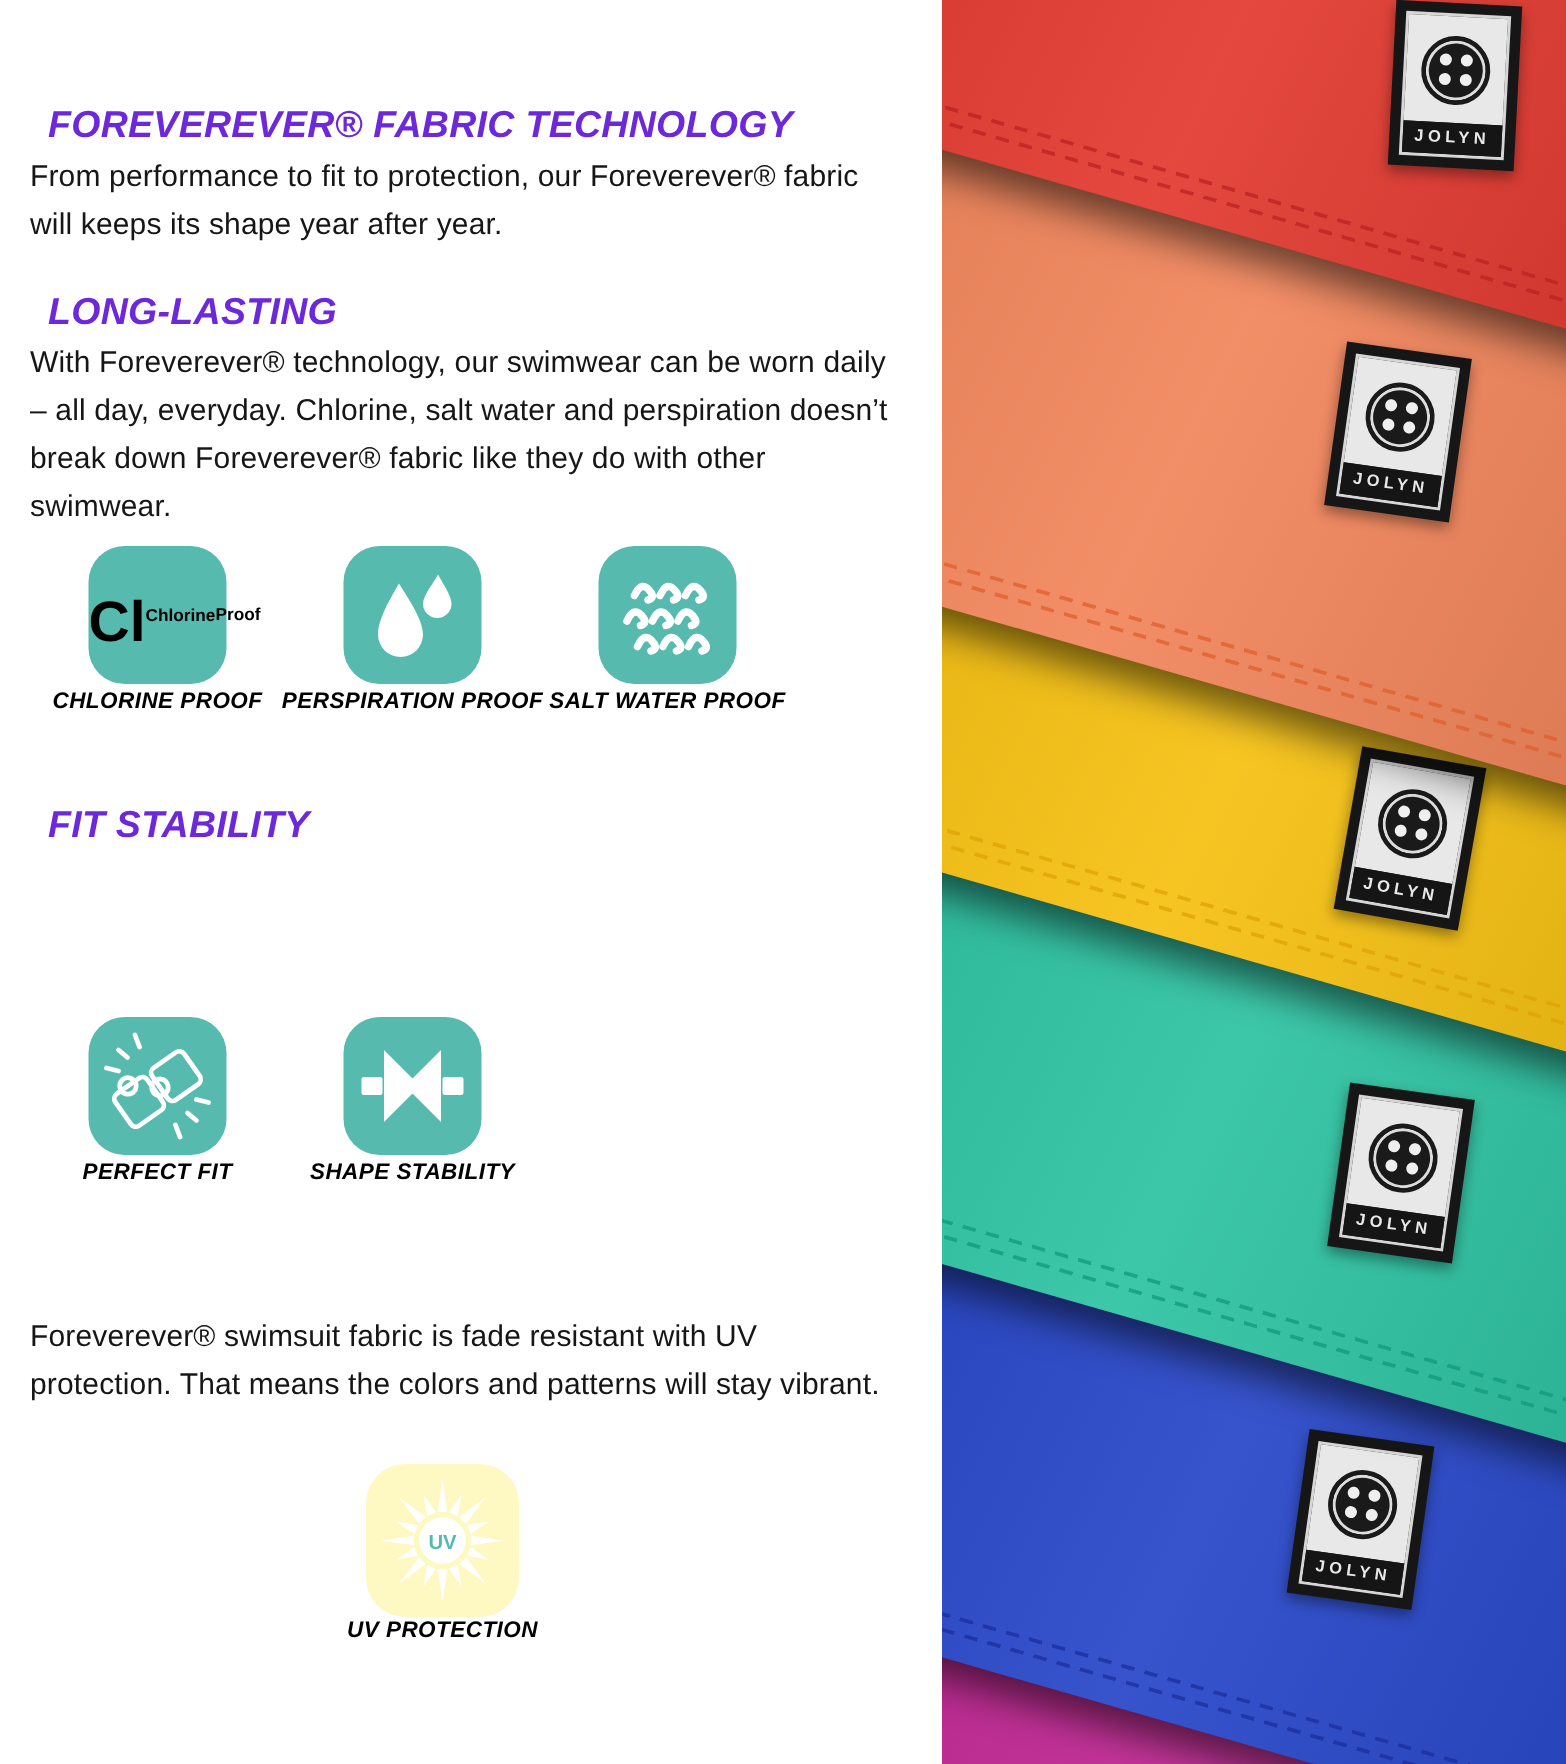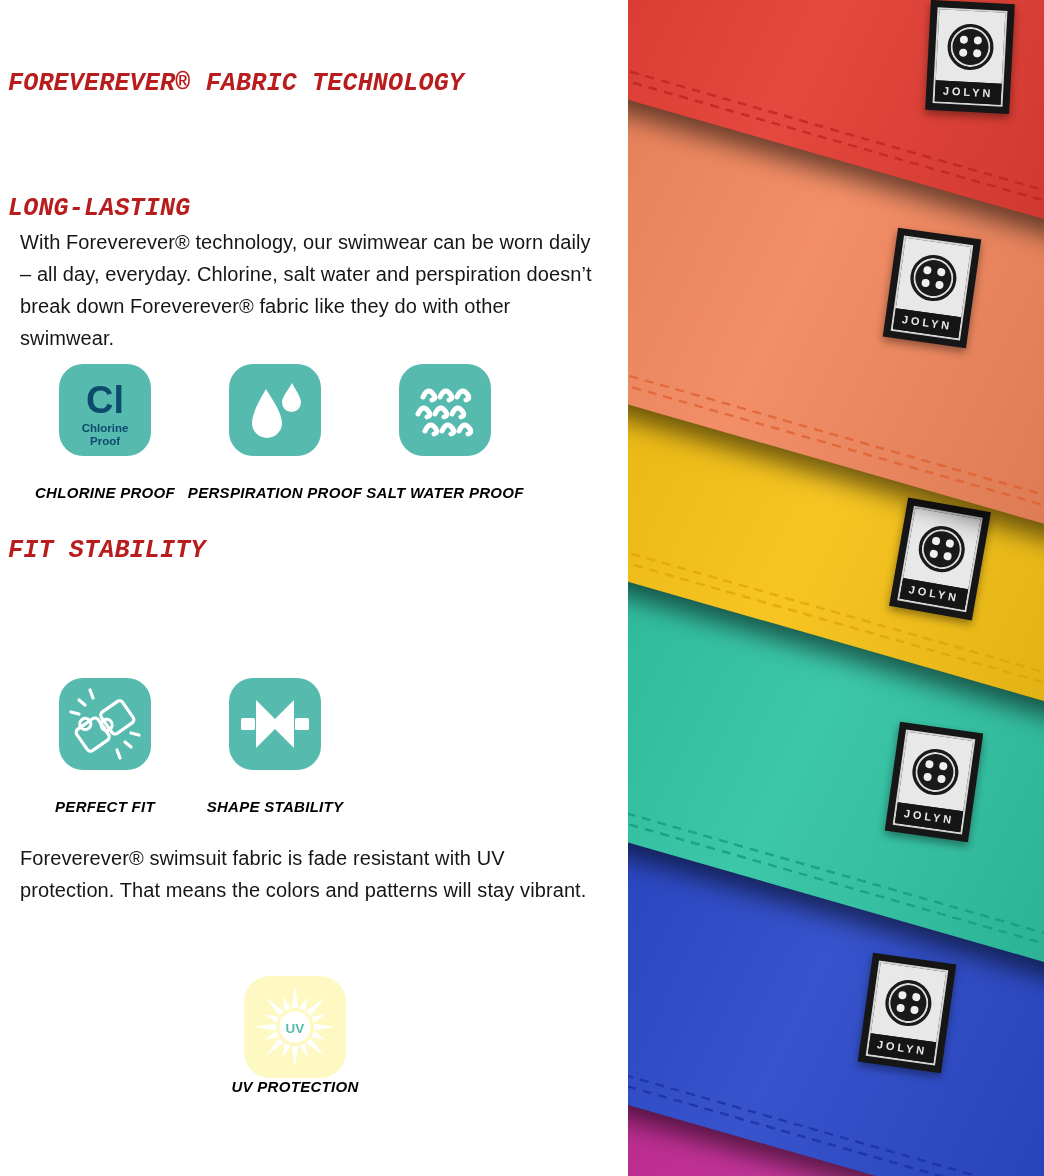--- a/index.html
+++ b/index.html
@@ -1,34 +1,34 @@
 <!DOCTYPE html>
 <html><head>
 <meta charset="utf-8">
 <style>
   html,body{margin:0;padding:0;}
   body{width:1044px;height:1176px;position:relative;background:#fff;overflow:hidden;
        font-family:"Liberation Sans",sans-serif;}
 
   
   .left-panel{position:absolute;left:0;top:0;width:628px;height:1176px;background:#fff;}
-  .sec-heading{position:absolute;left:8px;margin:0;font-style:italic;font-weight:700;
-               font-size:25px;line-height:1.1;color:#b91c1c;letter-spacing:.2px;
-               font-family:Liberation Mono, monospace;}
+  .sec-heading{position:absolute;left:32px;margin:0;font-style:italic;font-weight:700;
+               font-size:25px;line-height:1.1;color:#6d28d9;letter-spacing:.2px;
+               font-family:Liberation Sans, sans-serif;}
   .sec-body{position:absolute;left:20px;margin:0;width:582px;font-size:20px;line-height:32px;
             color:#161616;letter-spacing:.1px;}
 
   .badge-row{position:absolute;left:20px;display:flex;}
   .badge-col{width:170px;display:flex;flex-direction:column;align-items:center;}
   .tile{width:92px;height:92px;border-radius:24px;position:relative;flex:0 0 auto;}
   .tile svg{display:block;}
-  .badge-label{margin-top:28px;font-style:italic;font-weight:700;font-size:15px;
+  .badge-label{margin-top:3px;font-style:italic;font-weight:700;font-size:15px;
                letter-spacing:.3px;color:#000;white-space:nowrap;text-align:center;}
 
-  .cl-tile{display:flex;flex-direction:column;align-items:center;color:#0c4a6e;justify-content:center;}
+  .cl-tile{display:flex;flex-direction:row;align-items:center;color:#000000;}
   .cl-symbol{font-weight:700;font-size:38px;line-height:1;margin-top:9px;}
   .cl-caption{font-weight:700;font-size:11.5px;line-height:13px;}
   .cl-caption.first{margin-top:3px;}
 
   .uv-wrap{position:absolute;left:195px;top:976px;width:200px;display:flex;
            flex-direction:column;align-items:center;}
   .uv-tile{width:102px;height:102px;border-radius:26px;}
   .uv-wrap .badge-label{margin-top:0;}
 
   
@@ -64,20 +64,21 @@
   .tag-3{left:270px;top:504px;transform:rotate(10deg);z-index:42;}
   .tag-4{left:264px;top:727px;transform:rotate(8deg);z-index:32;}
   .tag-5{left:237px;top:958px;transform:rotate(8deg);z-index:22;}
 </style>
 </head>
 <body>
 
 <div class="left-panel">
 
   <h2 class="sec-heading" style="top:70px">FOREVEREVER® FABRIC TECHNOLOGY</h2>
+  <p class="sec-body" style="top:102px">From performance to fit to protection, our Foreverever® fabric will keeps its shape year after year.</p>
 
   <h2 class="sec-heading" style="top:195px">LONG-LASTING</h2>
   <p class="sec-body" style="top:226px">With Foreverever® technology, our swimwear can be worn daily – all day, everyday. Chlorine, salt water and perspiration doesn’t break down Foreverever® fabric like they do with other swimwear.</p>
 
   <div class="badge-row" style="top:364px">
     <div class="badge-col">
       <div class="tile cl-tile" style="background-color: rgb(86, 186, 174);">
         <div class="cl-symbol">Cl</div>
         <div class="cl-caption first">Chlorine</div>
         <div class="cl-caption">Proof</div>
@@ -133,21 +134,21 @@
           <rect x="12" y="40" width="14" height="12" rx="1.5"></rect>
           <polygon points="27,22 51,46 27,70"></polygon>
           <rect x="66" y="40" width="14" height="12" rx="1.5"></rect>
           <polygon points="65,22 41,46 65,70"></polygon>
         </svg>
       </div>
       <div class="badge-label">SHAPE STABILITY</div>
     </div>
   </div>
 
-  <p class="sec-body" style="top:842px">Foreverever® swimsuit fabric is fade resistant with UV protection. That means the colors and patterns will stay vibrant.</p>
+  <p class="sec-body" style="top:875px">Foreverever® swimsuit fabric is fade resistant with UV protection. That means the colors and patterns will stay vibrant.</p>
 
   <div class="uv-wrap">
     <div class="tile uv-tile" style="background-color: #fef9c3;">
       <svg width="102" height="102" viewBox="0 0 102 102">
         <g fill="#fff">
           <polygon points="-3.2,-19 3.2,-19 0,-41" transform="translate(51 51) rotate(0)"></polygon>
           <polygon points="-3.2,-19 3.2,-19 0,-33" transform="translate(51 51) rotate(22.5)"></polygon>
           <polygon points="-3.2,-19 3.2,-19 0,-41" transform="translate(51 51) rotate(45)"></polygon>
           <polygon points="-3.2,-19 3.2,-19 0,-33" transform="translate(51 51) rotate(67.5)"></polygon>
           <polygon points="-3.2,-19 3.2,-19 0,-41" transform="translate(51 51) rotate(90)"></polygon>

